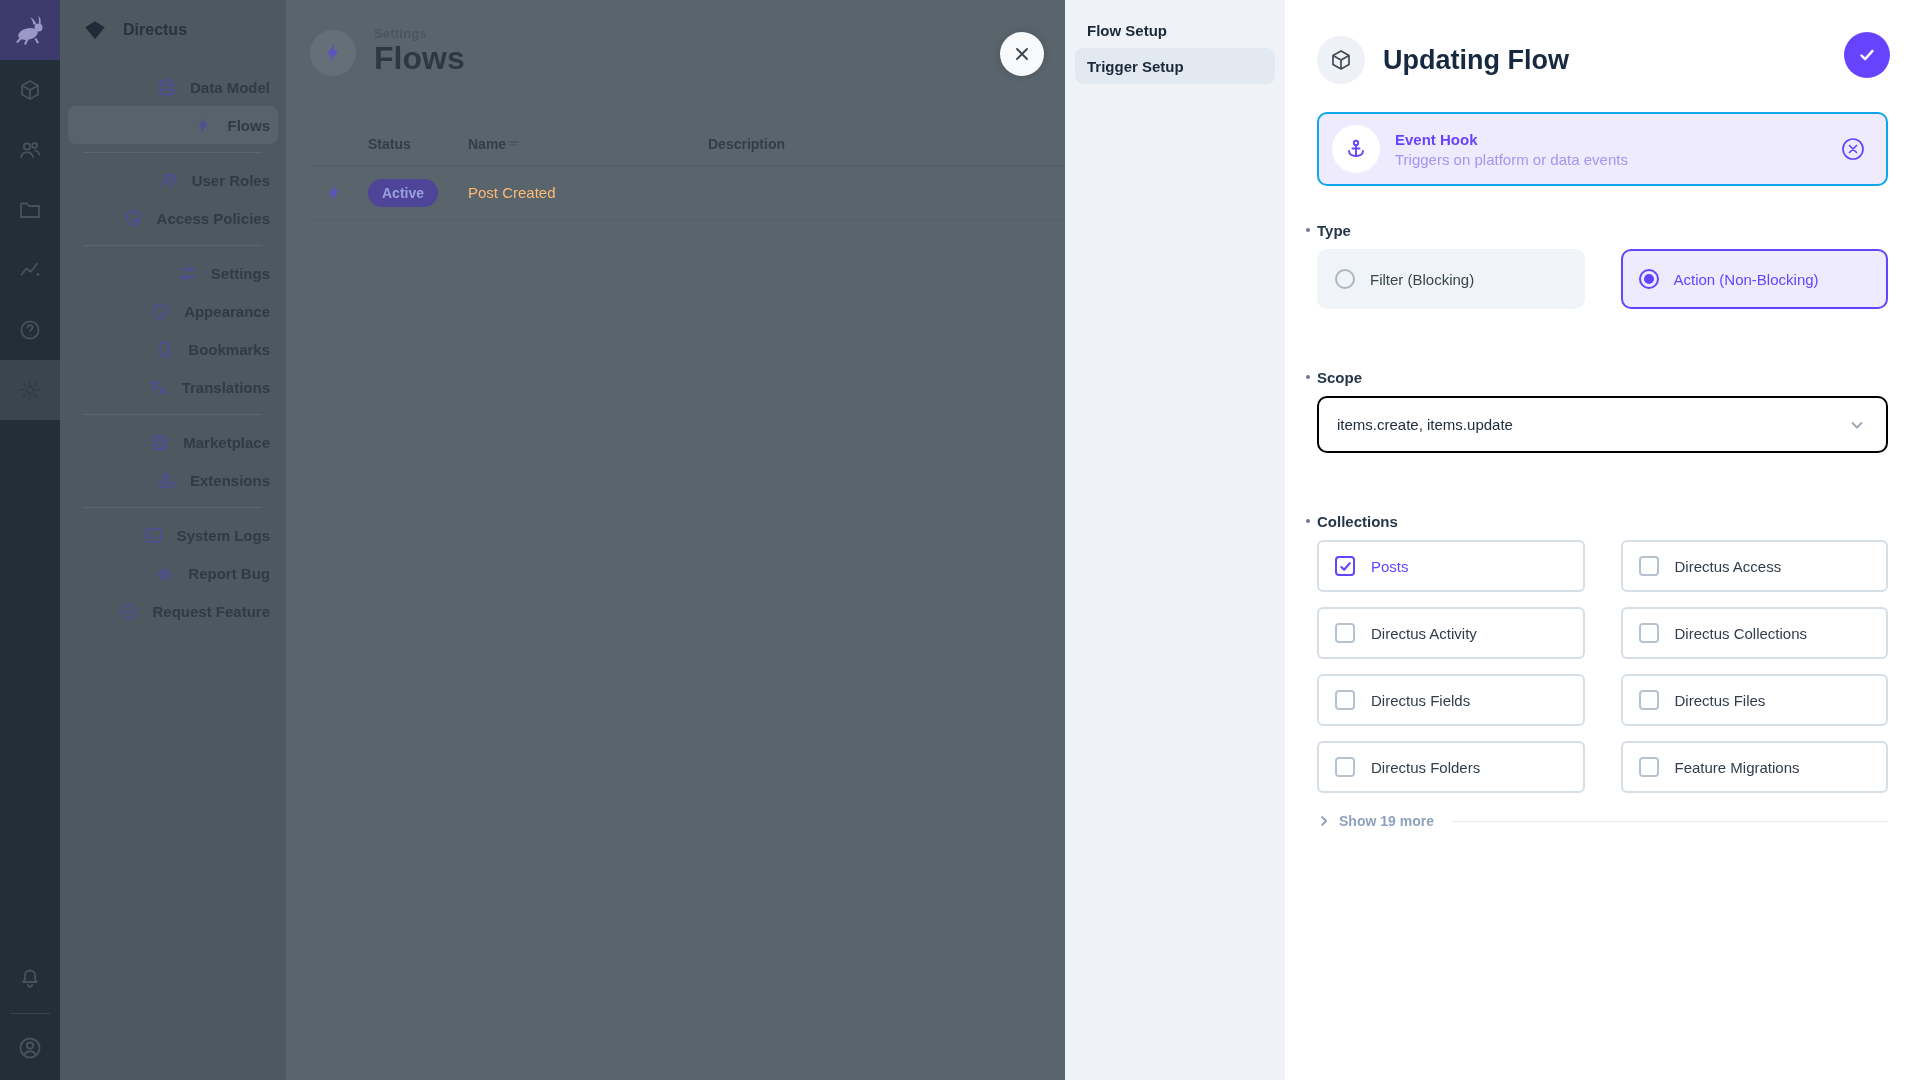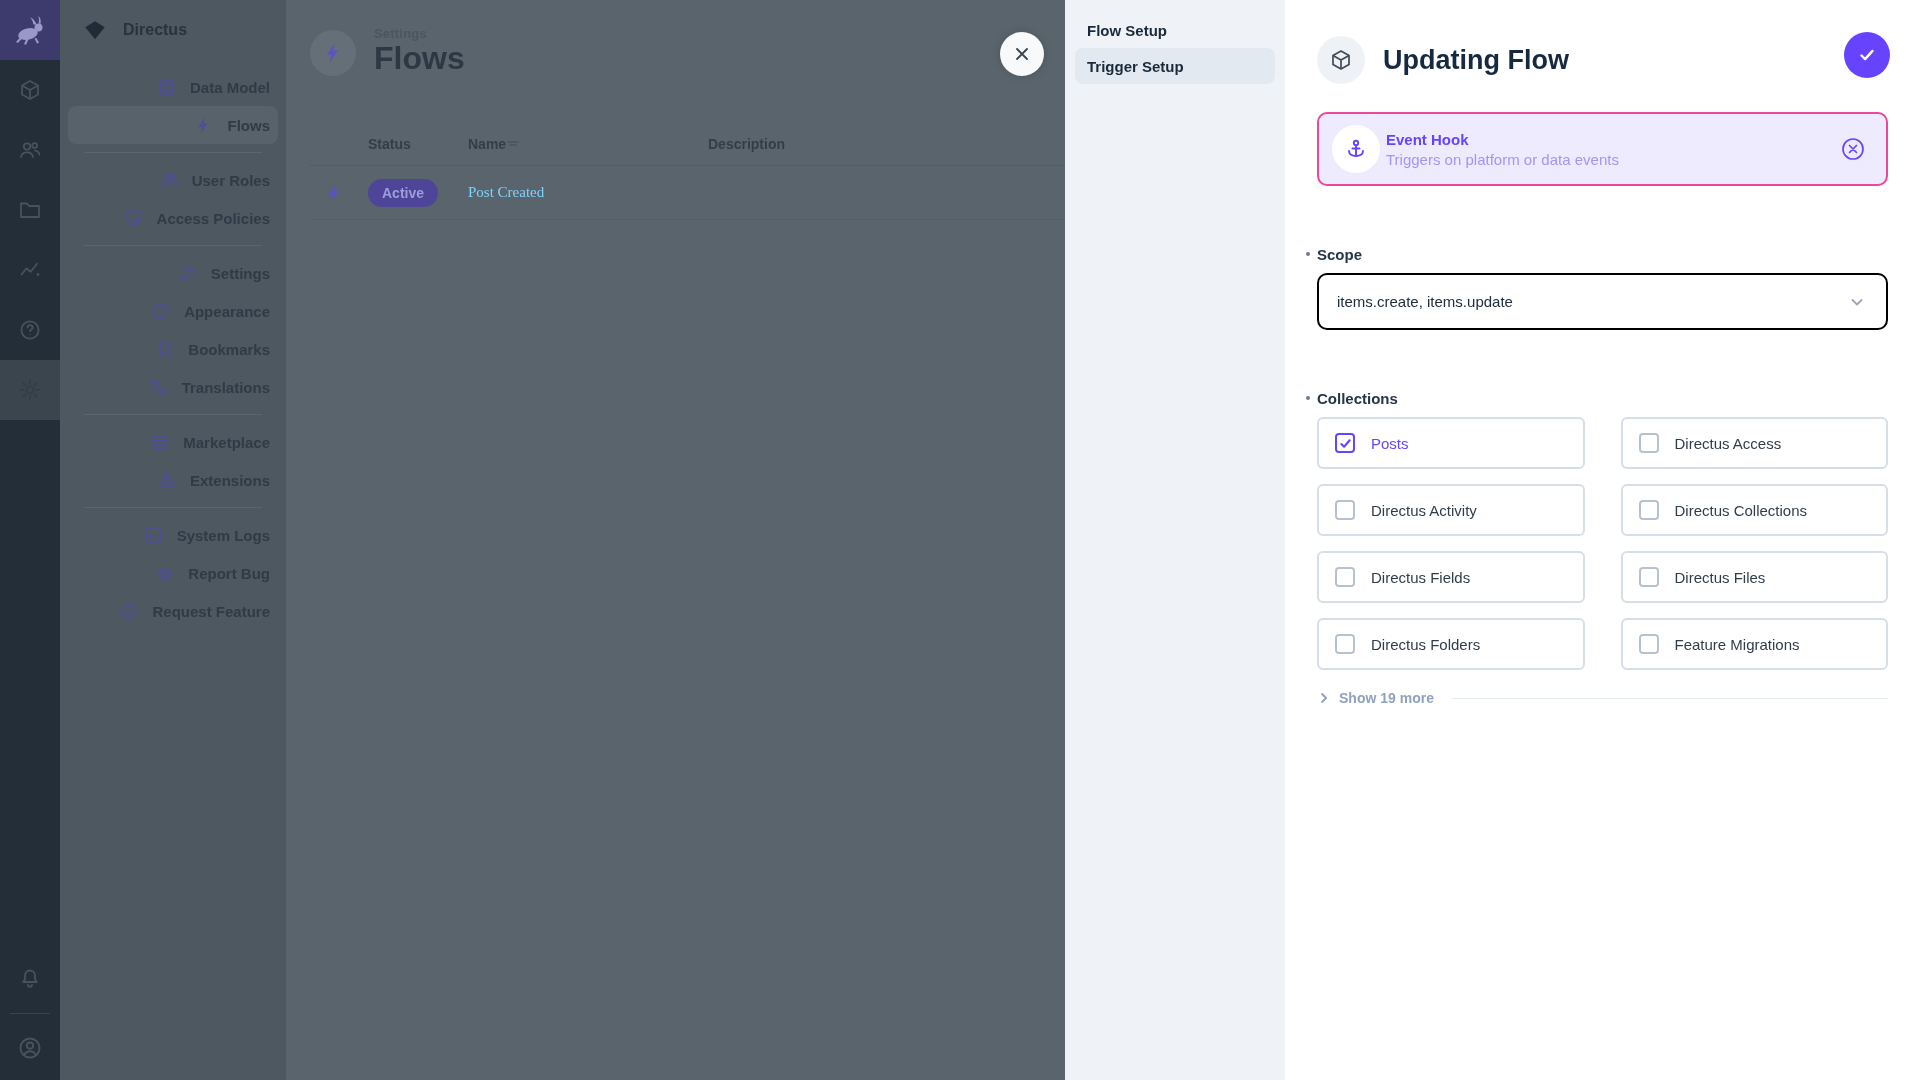--- a/index.html
+++ b/index.html
@@ -36,40 +36,40 @@
   .page-title { font-size:32px; font-weight:700; color:#2c3944; line-height:1.05; margin-top:1px; }
   .flow-table { margin:46px 0 0 24px; }
   .ft-header { display:flex; align-items:center; height:44px; border-bottom:1px solid #525c65; color:#323e49; font-size:14px; font-weight:700; }
   .ft-row { display:flex; align-items:center; height:54px; border-bottom:1px solid #565f68; }
   .col-ic { width:58px; display:flex; justify-content:flex-start; padding-left:14px; color:#5c52c2; }
   .col-status { width:100px; }
   .col-name { width:240px; display:flex; align-items:center; }
   .col-desc { flex:1; }
   .sort-ic { color:#49545e; }
   .badge { display:inline-flex; align-items:center; height:28px; padding:0 14px; border-radius:14px; background:#4e4599; color:#9a9edb; font-size:14px; font-weight:600; }
-  .cell-text { color:#7dd3fc; font-size:15px;font-family:Liberation Serif, serif; }
+  .cell-text { color:#fdba74; font-size:15px; }
 
   
   .close-btn { position:absolute; left:1000px; top:32px; width:44px; height:44px; border-radius:50%; background:#f7f9fb;
                display:flex; align-items:center; justify-content:center; color:#3a454f; z-index:5; cursor:pointer; box-shadow:0 0 8px rgba(0,0,0,.15); }
 
   
   .drawer-nav { position:absolute; left:1065px; top:0; bottom:0; width:220px; background:#eff3f8; z-index:4; padding:12px 10px; }
   .dn-item { height:36px; display:flex; align-items:center; padding:0 12px; border-radius:8px; font-size:15px; font-weight:600; color:#1b2a3a; cursor:pointer; }
   .dn-item.active { background:#e2e9f1; }
 
   
   .drawer-main { position:absolute; left:1285px; top:0; bottom:0; width:635px; background:#ffffff; z-index:4; padding:0 32px; }
   .dm-header { height:112px; display:flex; align-items:center; gap:18px; padding-top:8px; }
   .dm-icon-circle { width:48px; height:48px; border-radius:50%; background:#eef2f7; display:flex; align-items:center; justify-content:center; color:#404b56; }
   .dm-title { font-size:27px; font-weight:700; color:#172940; }
   .fab { position:absolute; right:30px; top:32px; width:46px; height:46px; border-radius:50%; background:#6644ff; color:#ffffff;
          display:flex; align-items:center; justify-content:center; cursor:pointer; }
 
-  .banner { height:74px; border:2px solid #ec4899; background:#efebff; border-radius:10px; display:flex; align-items:center; padding:0 20px 0 13px; gap:6px; }
+  .banner { height:74px; border:2px solid #0ea5e9; background:#efebff; border-radius:10px; display:flex; align-items:center; padding:0 20px 0 13px; gap:15px; }
   .banner-icon-circle { width:48px; height:48px; border-radius:50%; background:#ffffff; display:flex; align-items:center; justify-content:center; color:#6644ff; }
   .banner-texts { flex:1; }
   .banner-title { color:#6644ff; font-size:15px; font-weight:700; margin-bottom:3px; }
   .banner-sub { color:#a595f5; font-size:15px; }
   .banner-x { color:#6644ff; cursor:pointer; }
 
   .section { margin-top:36px; }
   .section.gap-lg { margin-top:60px; }
   .field-label { position:relative; font-size:15px; font-weight:700; color:#253649; margin-bottom:10px; }
   .field-label .req-dot { position:absolute; left:-11px; top:6px; width:4px; height:4px; border-radius:50%; background:#6e7b8f; }
@@ -422,20 +422,36 @@
         <div class="banner-sub">Triggers on platform or data events</div>
       </div>
       <span class="banner-x">
         <svg width="26" height="26" viewBox="0 0 26 26" fill="none" stroke="currentColor" stroke-width="1.7" stroke-linecap="round">
           <circle cx="13" cy="13" r="10"></circle>
             <path d="M9.5 9.5l7 7M16.5 9.5l-7 7"></path>
         </svg>
       </span>
     </div>
 
+    <div class="section">
+      <div class="field-label">
+        <span class="req-dot"></span>
+        <span>Type</span>
+      </div>
+      <div class="radio-grid">
+        <div class="radio-card">
+          <span class="radio-dot"></span>
+          <span>Filter (Blocking)</span>
+        </div>
+        <div class="radio-card selected">
+          <span class="radio-dot"></span>
+          <span>Action (Non-Blocking)</span>
+        </div>
+      </div>
+    </div>
 
     <div class="section gap-lg">
       <div class="field-label">
         <span class="req-dot"></span>
         <span>Scope</span>
       </div>
       <div class="select-input">
         <span>items.create, items.update</span>
         <span class="chev">
           <svg width="22" height="22" viewBox="0 0 22 22" fill="none" stroke="currentColor" stroke-width="1.8" stroke-linecap="round" stroke-linejoin="round">

